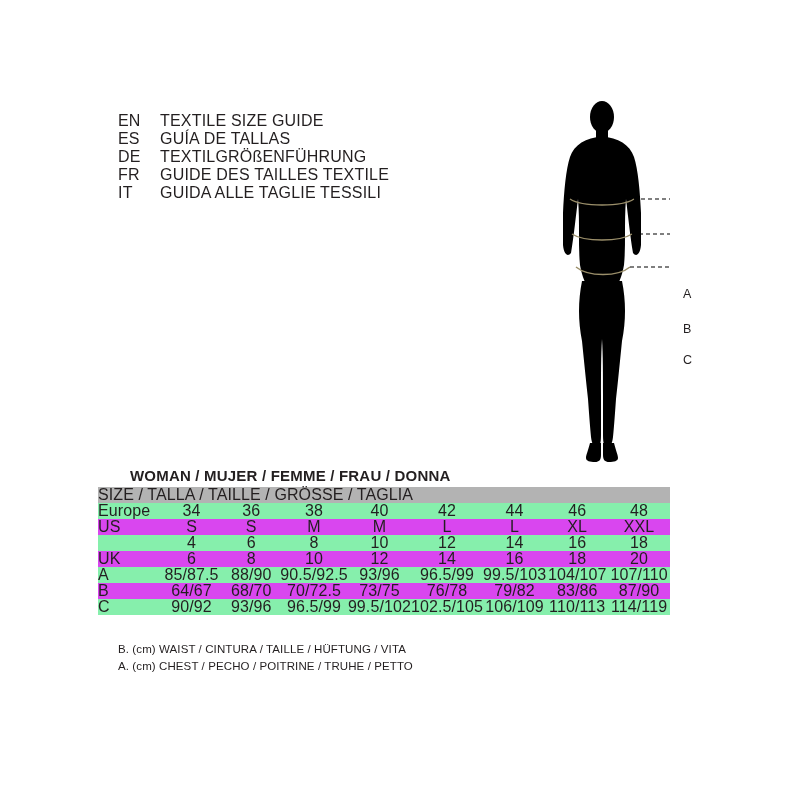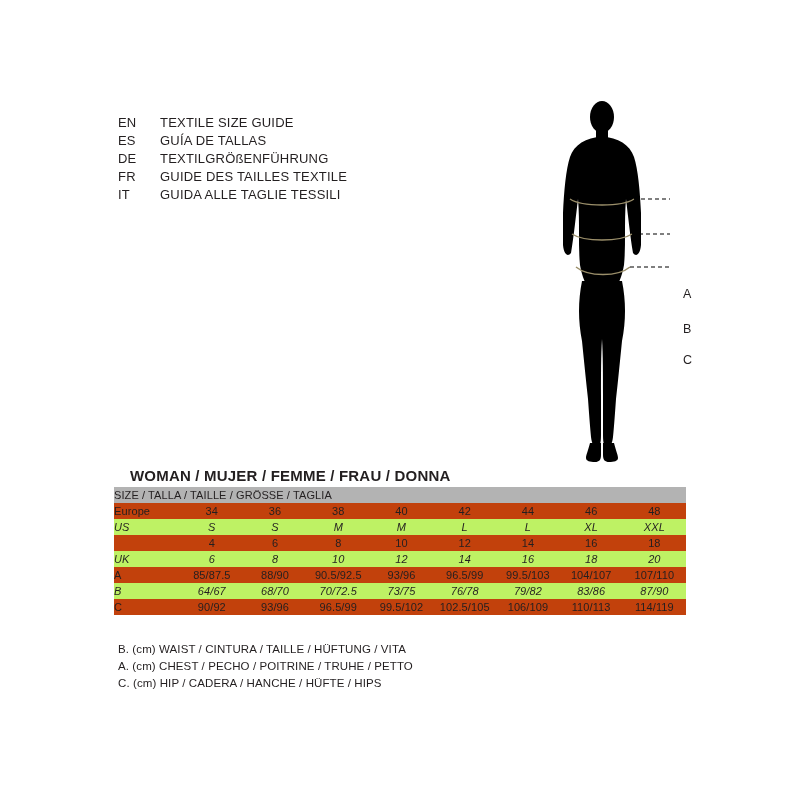--- a/index.html
+++ b/index.html
@@ -18,23 +18,23 @@
 
   
   .legend {
     position: absolute;
     left: 118px;
     top: 112px;
     width: 300px;
   }
   .legend-row {
     display: flex;
-    align-items: flex-end;
+    align-items: center;
     height: 18px;
-    font-size: 13px;
+    font-size: 16px;
     letter-spacing: 0.2px;
   }
   .legend-code {
     width: 42px;
     flex: 0 0 42px;
     color: #231f20;
   }
   .legend-text {
     color: #231f20;
     white-space: nowrap;
@@ -66,47 +66,47 @@
     position: absolute;
     left: 130px;
     top: 467px;
     font-size: 15px;
     font-weight: bold;
     letter-spacing: 0.2px;
   }
 
   table.size-table {
     position: absolute;
-    left: 114px;
+    left: 98px;
     top: 487px;
     width: 572px;
     border-collapse: collapse;
-    font-size: 11px;
+    font-size: 16px;
     letter-spacing: 0.1px;
   }
   table.size-table td {
     padding: 0;
     height: 16px;
     line-height: 16px;
     color: #231f20;
     white-space: nowrap;
   }
   td.rowlabel {
     width: 66px;
     padding-left: 6px;
     text-align: left;
   }
   td.val {
     width: 63px;
     text-align: center;
     padding-left: 2px;
   }
   tr.band-dark td { background: #b3b3b3; }
-  tr.band-light td { background: #c2410c; }
-  tr.band-white td { background: #bef264; font-style: italic; }
+  tr.band-light td { background: #86efac; }
+  tr.band-white td { background: #d946ef; }
 
   
   .notes {
     position: absolute;
     left: 118px;
     top: 641px;
     font-size: 11.5px;
     letter-spacing: 0.1px;
   }
   .notes div {
@@ -285,14 +285,13 @@
       <td class="val">106/109</td>
       <td class="val">110/113</td>
       <td class="val">114/119</td>
     </tr>
   </tbody>
 </table>
 
 <div class="notes">
   <div>B. (cm) WAIST / CINTURA / TAILLE / HÜFTUNG / VITA</div>
   <div>A. (cm) CHEST / PECHO / POITRINE / TRUHE / PETTO</div>
-  <div>C. (cm) HIP / CADERA / HANCHE / HÜFTE / HIPS</div>
 </div>
 
 </body></html>

